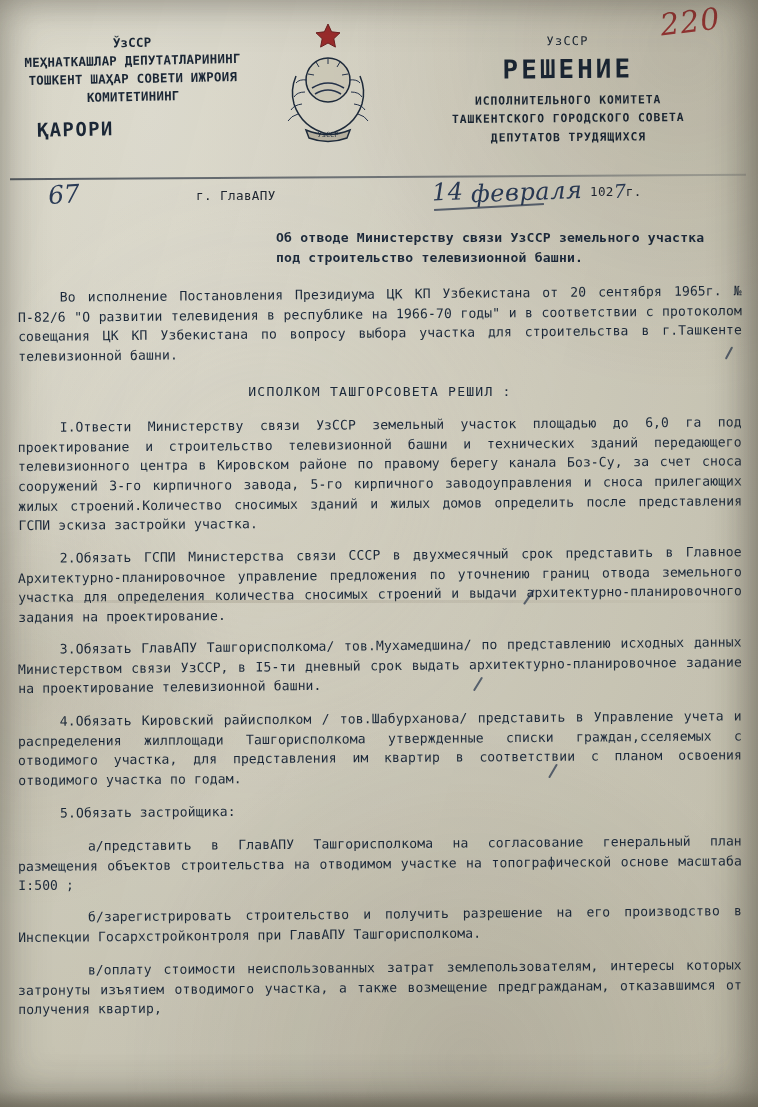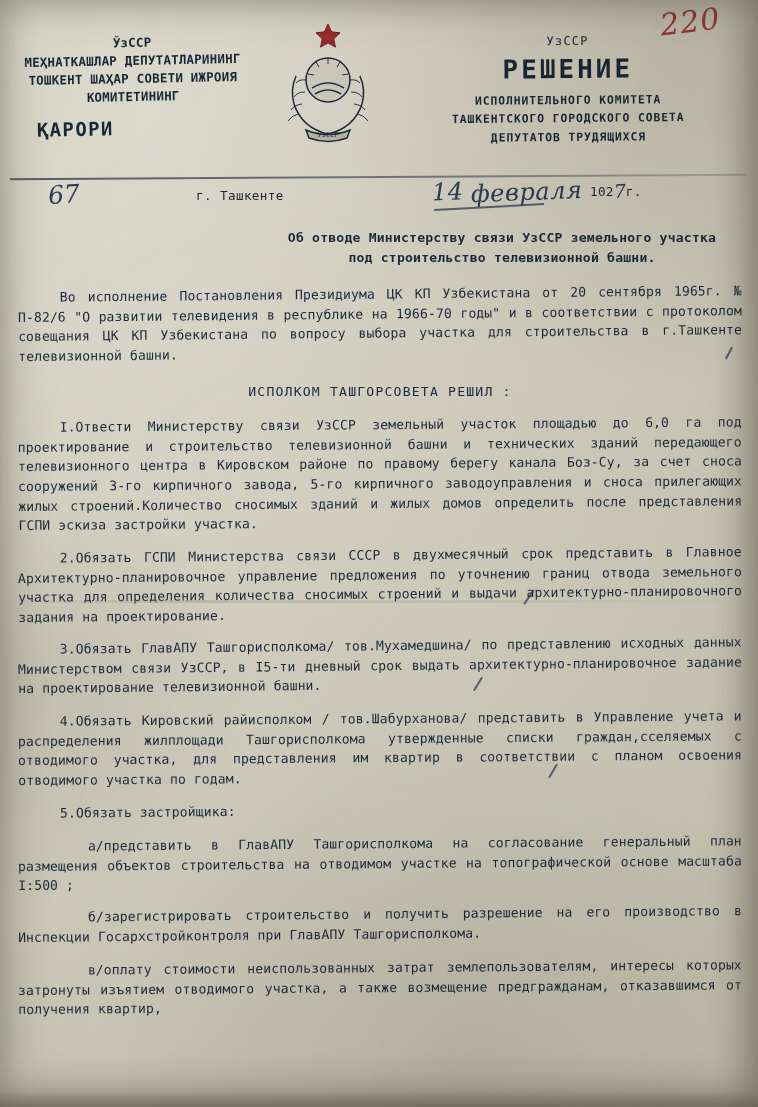--- a/index.html
+++ b/index.html
@@ -196,21 +196,20 @@
     line-height: 1.5;
     letter-spacing: .1px;
     color: #1c2a3c;
   }
   .title {
     margin: 0 0 20px 258px;
     width: 452px;
     font-weight: bold;
     line-height: 1.52;
     letter-spacing: .2px;
-    text-align: center;
   }
   .para {
     margin: 0 0 13px 0;
     text-align: justify;
     transform-origin: left center;
   }
   .para.ind { text-indent: 42px; }
   .center {
     text-align: center;
     letter-spacing: 1.2px;
@@ -302,21 +301,21 @@
           <div>ИСПОЛНИТЕЛЬНОГО КОМИТЕТА</div>
           <div>ТАШКЕНТСКОГО ГОРОДСКОГО СОВЕТА</div>
           <div>ДЕПУТАТОВ ТРУДЯЩИХСЯ</div>
         </div>
       </div>
     </div>
 
     <div class="rule"></div>
 
     <div class="docnum">67</div>
-    <div class="city">г. Ташкенте</div>
+    <div class="city">г. ГлавАПУ</div>
 
     <div class="datewrap">
       <span class="hand">14</span>
       <span class="hand">февраля</span>
       <span class="yr">102</span><span class="hand-year">7</span><span class="yr">г.</span>
     </div>
     <div class="date-strike"></div>
 
     <div class="body">
       <p class="title">Об отводе Министерству связи УзССР земельного участка под строительство телевизионной башни.</p>

